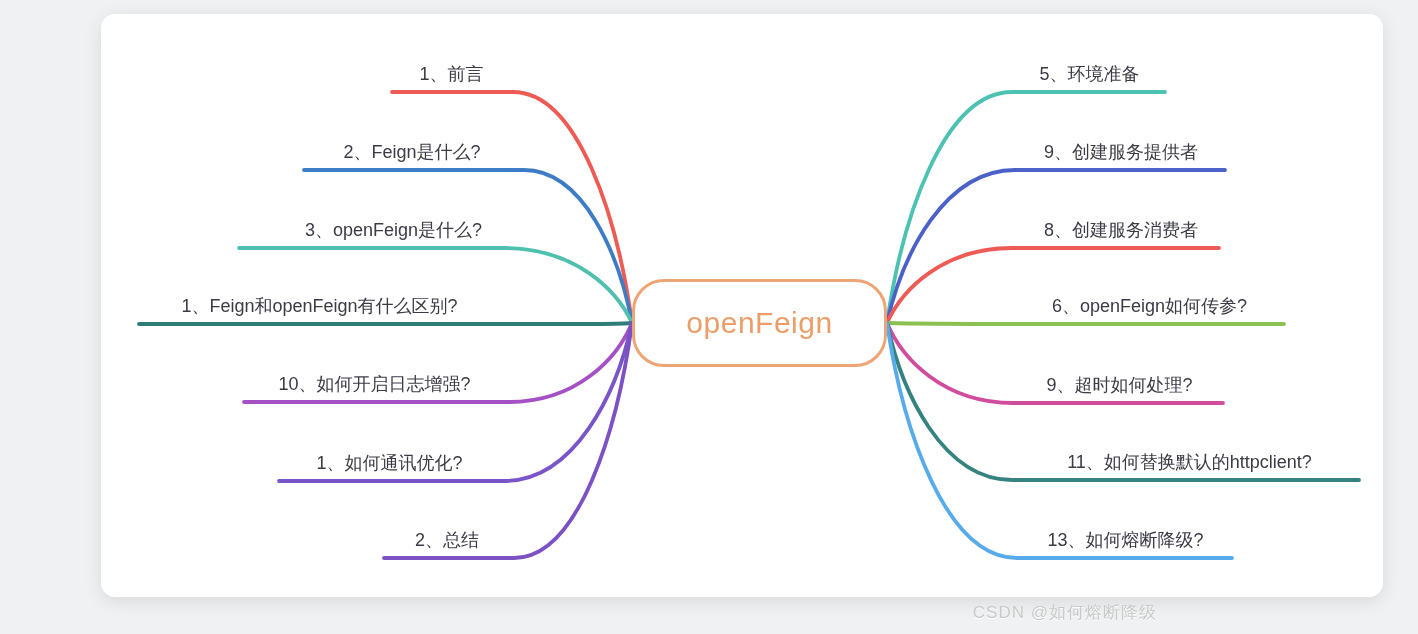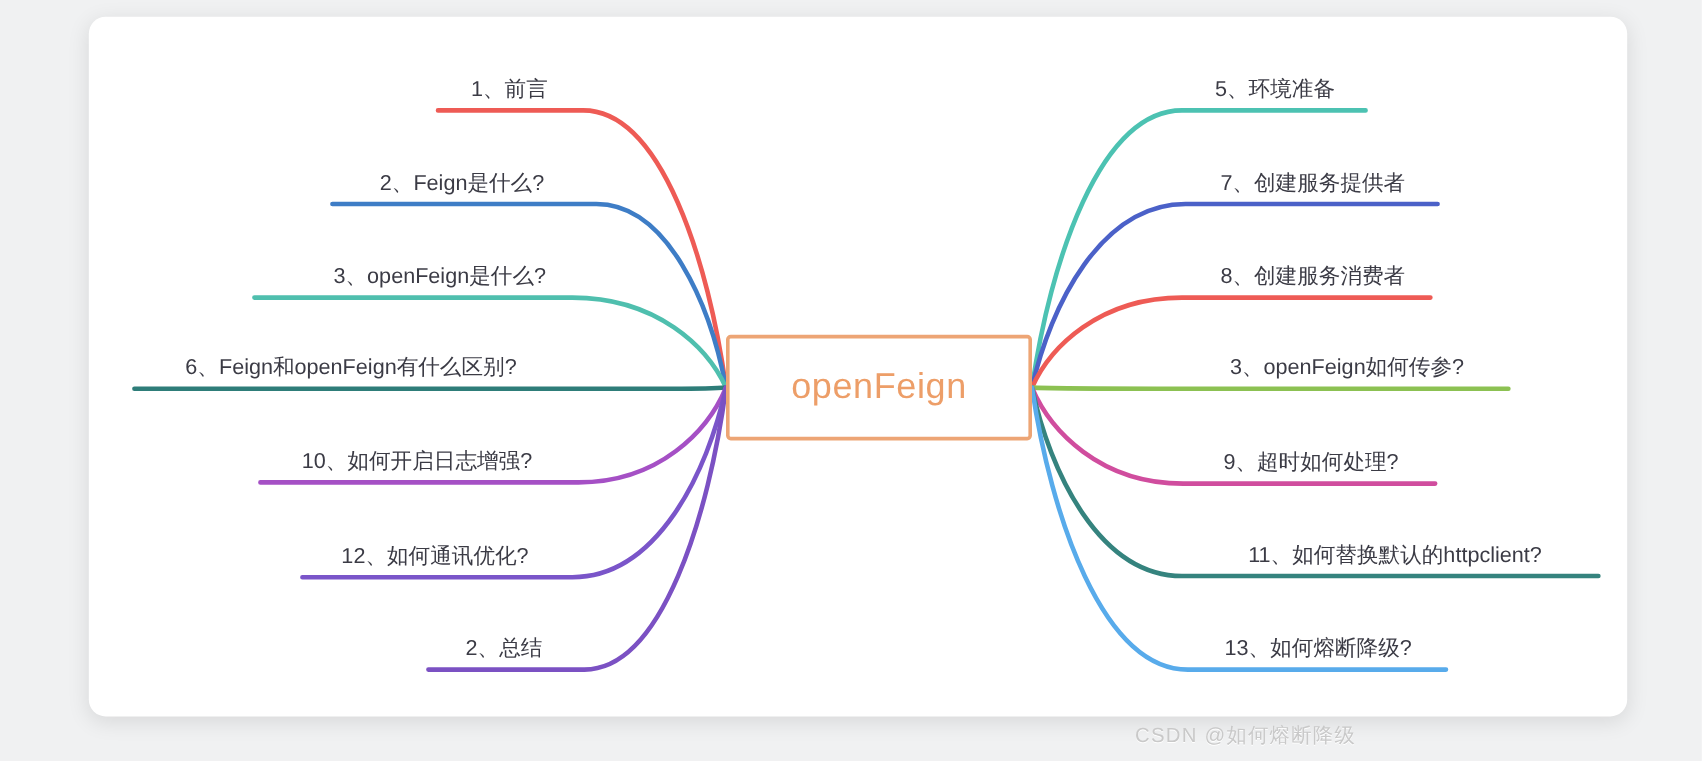--- a/index.html
+++ b/index.html
@@ -8,20 +8,21 @@
     width: 1418px;
     height: 634px;
     overflow: hidden;
     background: #f0f1f2;
     font-family: "Liberation Sans", "DejaVu Sans", sans-serif;
   }
   .stage {
     position: relative;
     width: 1142px;
     height: 634px;
+    margin-left: 27px;
   }
   .card {
     position: absolute;
     left: 74px;
     top: 14px;
     width: 1282px;
     height: 583px;
     background: #ffffff;
     border-radius: 14px;
     box-shadow: 0 4px 18px rgba(0,0,0,0.10);
@@ -36,21 +37,21 @@
   }
   .central-topic {
     position: absolute;
     left: 605px;
     top: 279px;
     width: 255px;
     height: 88px;
     box-sizing: border-box;
     background: #ffffff;
     border: 3px solid #eda575;
-    border-radius: 4px;
+    border-radius: 32px;
     display: flex;
     align-items: center;
     justify-content: center;
     font-size: 30px;
     color: #ed9e68;
     letter-spacing: 0.5px;
   }
   .branch-label {
     position: absolute;
     height: 26px;
@@ -90,28 +91,28 @@
       <path d="M 1257 324 L 1000 324 C 923 324, 876.8 323.45, 860 323" fill="none" stroke="#8cc152" stroke-width="3.8" stroke-linecap="round"></path>
       <path d="M 1196 403 L 986 403 C 916.7 403, 875.12 359, 860 323" fill="none" stroke="#d04d9e" stroke-width="3.8" stroke-linecap="round"></path>
       <path d="M 1332 480 L 985 480 C 916.25 480, 875 393.65, 860 323" fill="none" stroke="#35837e" stroke-width="3.8" stroke-linecap="round"></path>
       <path d="M 1205 558 L 990 558 C 918.5 558, 875.6 428.75, 860 323" fill="none" stroke="#58abeb" stroke-width="3.8" stroke-linecap="round"></path>
     </svg>
 
   <div id="labels-layer">
       <div class="branch-label" style="left: 383px; top: 61px; width: 83px;">1、前言</div>
       <div class="branch-label" style="left: 295px; top: 139px; width: 180px;">2、Feign是什么?</div>
       <div class="branch-label" style="left: 230px; top: 217px; width: 225px; text-align: right;">3、openFeign是什么?</div>
-      <div class="branch-label" style="left: 130px; top: 293px; width: 325px;">6、Feign和openFeign有什么区别?</div>
+      <div class="branch-label" style="left: 130px; top: 293px; width: 325px;">1、Feign和openFeign有什么区别?</div>
       <div class="branch-label" style="left: 235px; top: 371px; width: 225px;">10、如何开启日志增强?</div>
-      <div class="branch-label" style="left: 270px; top: 450px; width: 185px;">12、如何通讯优化?</div>
+      <div class="branch-label" style="left: 270px; top: 450px; width: 185px;">1、如何通讯优化?</div>
       <div class="branch-label" style="left: 375px; top: 527px; width: 90px;">2、总结</div>
       <div class="branch-label" style="left: 1005px; top: 61px; width: 115px;">5、环境准备</div>
-      <div class="branch-label" style="left: 1008px; top: 139px; width: 172px;">7、创建服务提供者</div>
+      <div class="branch-label" style="left: 1008px; top: 139px; width: 172px;">9、创建服务提供者</div>
       <div class="branch-label" style="left: 1008px; top: 217px; width: 172px;">8、创建服务消费者</div>
-      <div class="branch-label" style="left: 1008px; top: 293px; width: 229px;">3、openFeign如何传参?</div>
+      <div class="branch-label" style="left: 1008px; top: 293px; width: 229px;">6、openFeign如何传参?</div>
       <div class="branch-label" style="left: 1008px; top: 372px; width: 169px;">9、超时如何处理?</div>
       <div class="branch-label" style="left: 1002px; top: 449px; width: 321px;">11、如何替换默认的httpclient?</div>
       <div class="branch-label" style="left: 1012px; top: 527px; width: 173px;">13、如何熔断降级?</div>
     </div>
 
   <div class="central-topic" style="border-color: rgb(237, 165, 117); color: rgb(237, 158, 104); background: rgb(255, 255, 255);">openFeign</div>
 
   <div class="watermark" style="color: rgb(201, 201, 201);">CSDN @如何熔断降级</div>
 </div>
 

